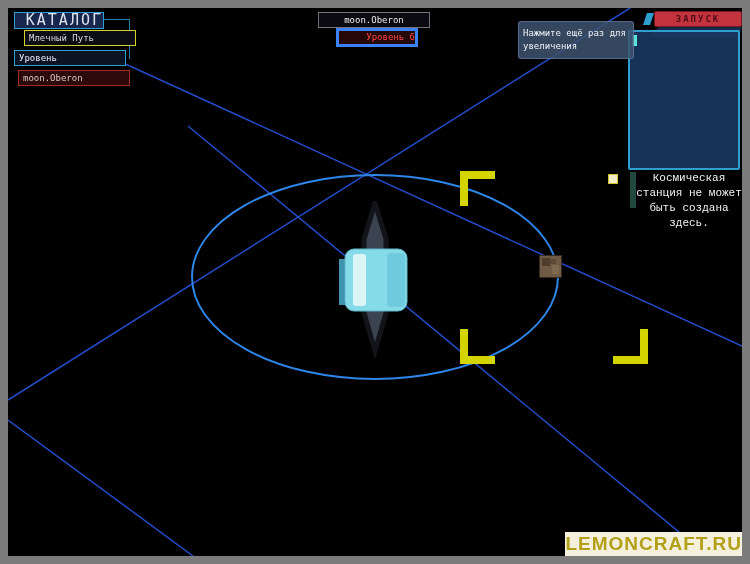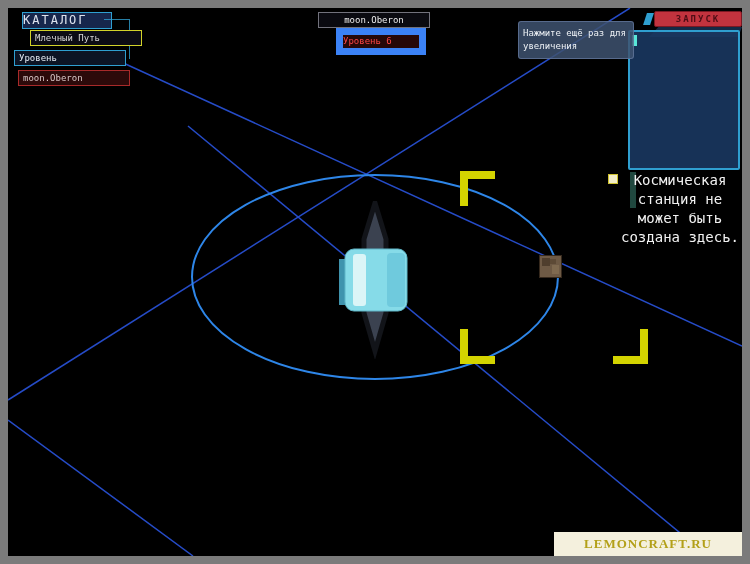--- a/index.html
+++ b/index.html
@@ -34,34 +34,34 @@
   .station .p3{left:10px;top:3px;width:6px;height:5px;background:#5d4a36;}
 
   
   .bracket{width:27px;height:27px;z-index:3;border-color:var(--bracket-yellow);}
   .br-tl{left:452px;top:163px;border-top:8px solid var(--bracket-yellow);border-left:8px solid var(--bracket-yellow);}
   .br-bl{left:452px;top:321px;border-bottom:8px solid var(--bracket-yellow);border-left:8px solid var(--bracket-yellow);}
   .br-br{left:605px;top:321px;border-bottom:8px solid var(--bracket-yellow);border-right:8px solid var(--bracket-yellow);}
 
   
   .cat-header{left:6px;top:4px;width:88px;height:15px;background:#16264c;border:1px solid var(--accent-cyan);
-              color:#dde3ee;font-size:12px;letter-spacing:2px;text-align:left;line-height:15px;z-index:5;margin-left:8px;}
+              color:#dde3ee;font-size:15px;letter-spacing:2px;text-align:right;line-height:15px;z-index:5;}
   .cat-line-h{left:96px;top:11px;width:25px;height:1px;background:var(--accent-cyan);opacity:.8;z-index:5;}
   .cat-line-v{left:121px;top:11px;width:1px;height:40px;background:var(--accent-cyan);opacity:.8;z-index:5;}
   .cat-item{height:14px;line-height:14px;font-size:9px;padding-left:4px;width:106px;
             background:#0c0c14;color:#d6d6d6;border:1px solid #555;z-index:5;cursor:pointer;}
-  .cat-item.galaxy{left:22px;top:22px;border-color:#d3d32a;}
+  .cat-item.galaxy{left:16px;top:22px;border-color:#d3d32a;}
   .cat-item.star{left:6px;top:42px;border-color:var(--accent-cyan);background:#0c1424;color:#e6ecf4;}
   .cat-item.moon{left:10px;top:62px;border-color:#a82a2a;background:#2c0a0a;color:#d8c6c6;}
 
   
   .body-name{left:310px;top:4px;width:110px;height:14px;background:#0a0a10;border:1px solid #72727c;
              color:#ededed;font-size:9px;text-align:center;line-height:14px;z-index:5;}
-  .body-level{left:328px;top:20px;width:76px;height:13px;background:#260808;border:7px solid #3b82f6;
-              color:var(--level-red);font-size:9px;text-align:left;line-height:13px;z-index:5;}
+  .body-level{left:328px;top:20px;width:76px;height:13px;background:#260808;border:3px solid #3b82f6;
+              color:var(--level-red);font-size:9px;text-align:right;line-height:13px;z-index:5;}
 
   
   .launch{left:646px;top:3px;width:88px;height:16px;background:var(--launch-red);border:1px solid #7a1822;
           color:#4e0d15;font-weight:bold;font-size:9px;letter-spacing:2px;text-align:center;line-height:14px;
           font-family:inherit;padding:0;z-index:6;cursor:pointer;border-radius:2px;}
   .launch-accent{left:637px;top:5px;width:7px;height:12px;background:var(--accent-cyan);
                  transform:skewX(-18deg);z-index:5;}
 
   
   .tooltip{left:510px;top:13px;width:106px;padding:5px 4px;background:rgba(62,82,112,.85);
@@ -72,26 +72,26 @@
   .panel-connector{left:641px;top:19px;width:93px;height:10px;background:rgba(26,52,88,.8);
                    clip-path:polygon(10% 0,100% 0,96% 100%,0 100%);z-index:4;}
   .info-panel{left:620px;top:22px;width:108px;height:136px;background:rgba(26,55,96,.9);
               border:2px solid var(--accent-cyan);border-radius:2px;z-index:5;}
   .panel-accent-top{left:2px;top:3px;width:5px;height:11px;background:#59e6d8;position:absolute;}
   .panel-accent-strip{left:622px;top:164px;width:6px;height:36px;background:rgba(72,160,140,.45);z-index:4;}
 
   
   .warning{left:600px;top:163px;width:134px;z-index:6;}
   .warn-icon{position:absolute;left:0;top:3px;width:8px;height:8px;background:#f2edc8;border:1px solid #cfc22e;}
-  .warn-text{display:block;margin-left:10px;width:124px;color:#f2f2f2;font-size:14px;line-height:1.35;text-align:center;}
+  .warn-text{display:block;margin-left:19px;width:124px;color:#f2f2f2;font-size:11px;line-height:1.35;text-align:center;font-family:Liberation Mono, monospace;}
 
   
-  .watermark{right:0;bottom:0;height:24px;line-height:24px;padding:0 30px;background:var(--watermark-bg);
-             color:var(--watermark-gold);font-family:Liberation Serif, serif;font-weight:bold;
-             font-size:13px;letter-spacing:1px;z-index:9;}
+  .watermark{right:0;bottom:0;height:24px;line-height:24px;padding:0 0;background:var(--watermark-bg);
+             color:var(--watermark-gold);font-family:Liberation Sans, sans-serif;font-weight:bold;
+             font-size:19px;letter-spacing:1px;z-index:9;}
 </style>
 </head>
 <body>
 
 <div class="frame">
   <div class="canvas">
 
     <svg class="overlay" viewBox="0 0 734 548">
       <line x1="100" y1="48" x2="734" y2="338" stroke="var(--line-blue)" stroke-width="1.5" opacity="0.95"></line>
       <line x1="622" y1="0" x2="0" y2="392" stroke="var(--line-blue)" stroke-width="1.5" opacity="0.95"></line>

